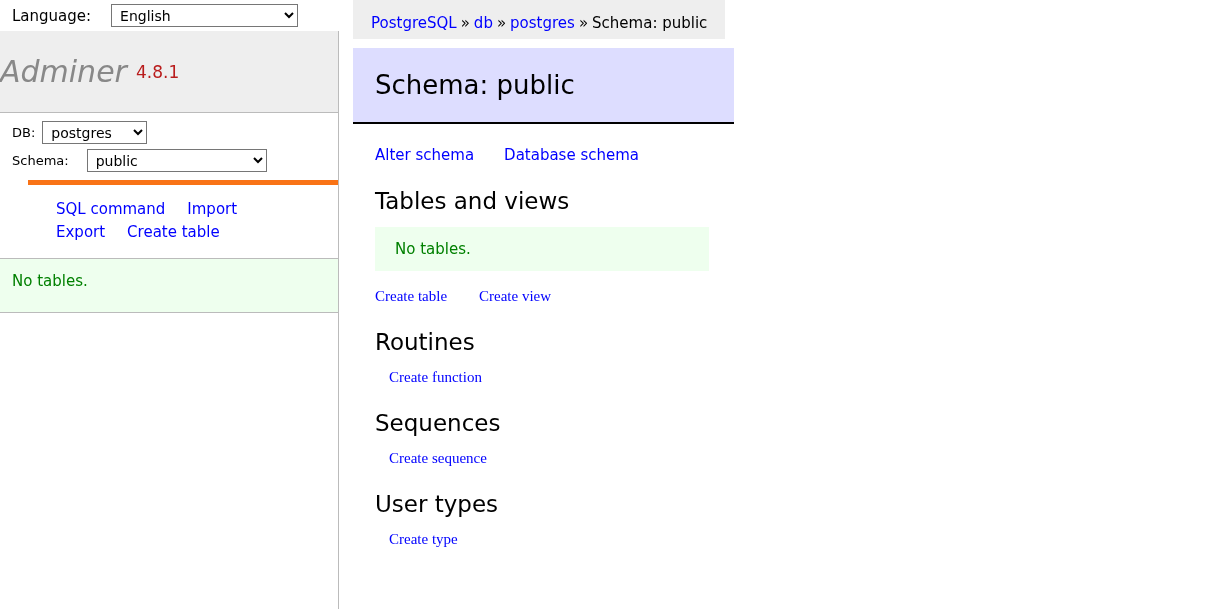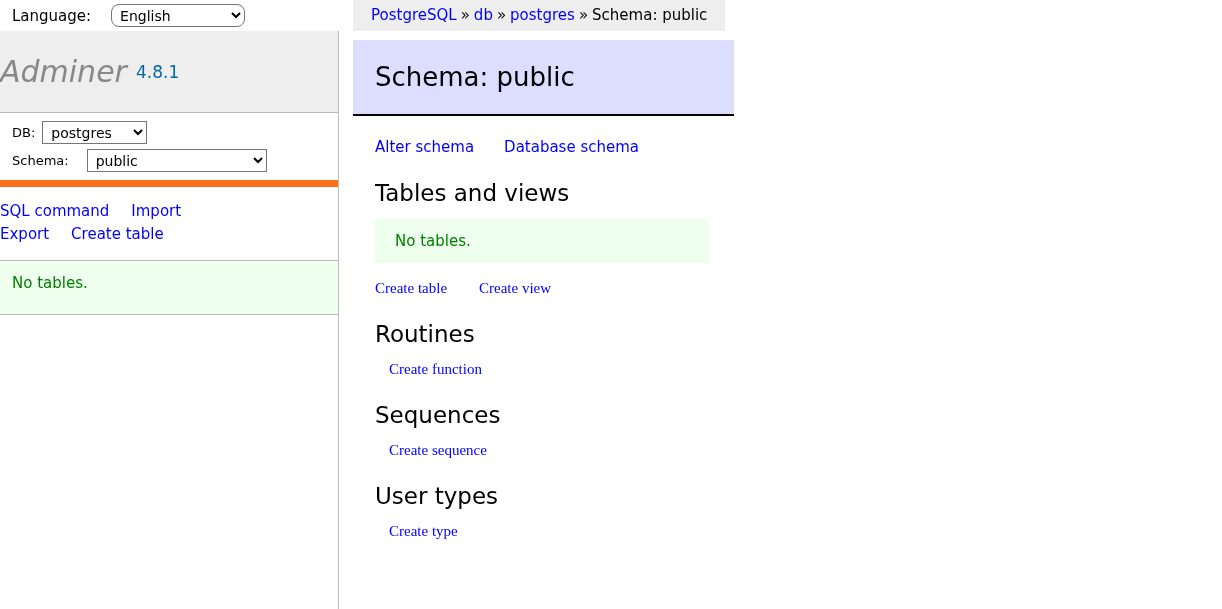--- a/index.html
+++ b/index.html
@@ -42,21 +42,21 @@
     font-family: "DejaVu Sans", sans-serif;
     font-size: 14px;
     color: #000;
     background: #ffffff;
     border: 1px solid #767676;
     border-radius: 0;
     padding: 2px 4px;
     height: 23px;
     box-sizing: border-box;
   }
-  #language-select { width: 134px; border-radius: 8px; }
+  #language-select { width: 187px; }
   #db-select { width: 105px; }
   #schema-select { width: 180px; }
 
   
   #sidebar {
     position: absolute;
     left: 0;
     top: 31px;
     width: 339px;
     bottom: 0;
@@ -72,41 +72,42 @@
     display: flex;
     align-items: center;
   }
   #brand .brand-name {
     font-style: italic;
     font-size: 30px;
     color: #888888;
   }
   #brand .brand-version {
     font-size: 17px;
-    color: #0369a1;
+    color: #b91c1c;
     margin-left: 9px;
   }
   #db-block {
     padding: 8px 0 8px 12px;
   }
   #db-block .row {
     display: flex;
     align-items: center;
     margin-bottom: 5px;
     height: 23px;
   }
   #db-block .row:last-child { margin-bottom: 0; gap: 11px; }
   #db-block .row .row-label {
     font-size: 13px;
     margin-right: 7px;
   }
   #menu-links {
-    border-top: 7px solid #f97316;
-    padding: 13px 12px 13px 0;
+    border-top: 5px solid #f97316;
+    padding: 13px 12px 13px 28px;
     line-height: 1.55;
+    margin-left: 28px;
   }
   #menu-links a { margin-right: 22px; }
   #menu-links a:last-child { margin-right: 0; }
   #sidebar-message {
     background: #eeffee;
     border-top: 1px solid #bbbbbb;
     border-bottom: 1px solid #bbbbbb;
     color: #008000;
     font-size: 15px;
     padding: 13px 0 13px 12px;
@@ -118,21 +119,21 @@
   #content {
     position: absolute;
     left: 353px;
     top: 0;
     right: 0;
     bottom: 0;
   }
   #breadcrumb {
     display: inline-block;
     background: #eeeeee;
-    padding: 6px 18px 7px 18px;
+    padding: 14px 18px 7px 18px;
     font-size: 15px;
     white-space: nowrap;
   }
   #breadcrumb .sep {
     color: #000000;
     margin: 0 4px;
   }
   #breadcrumb .current { color: #000000; }
   #page-heading {
     width: 381px;

